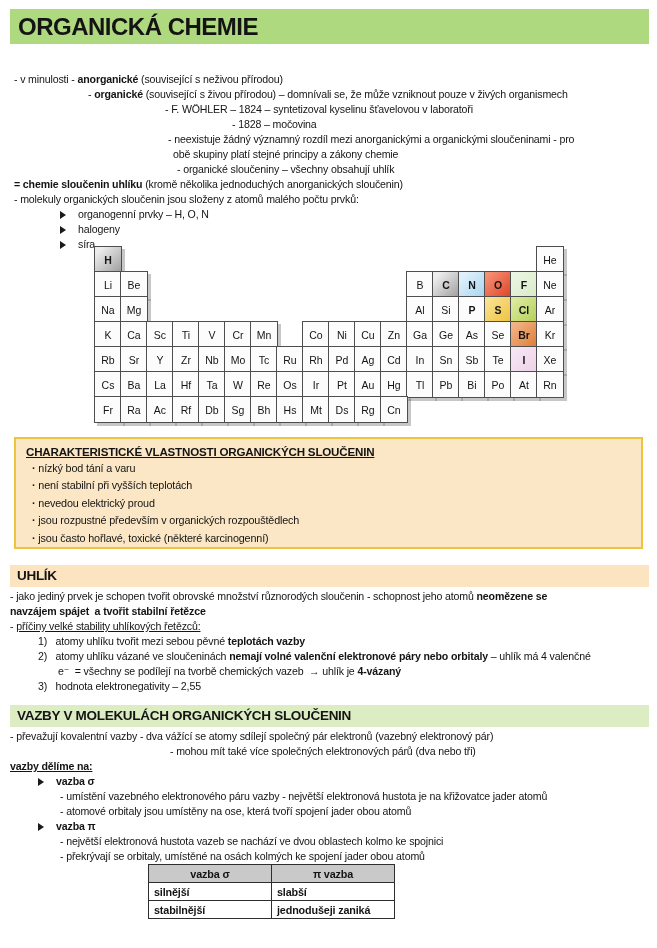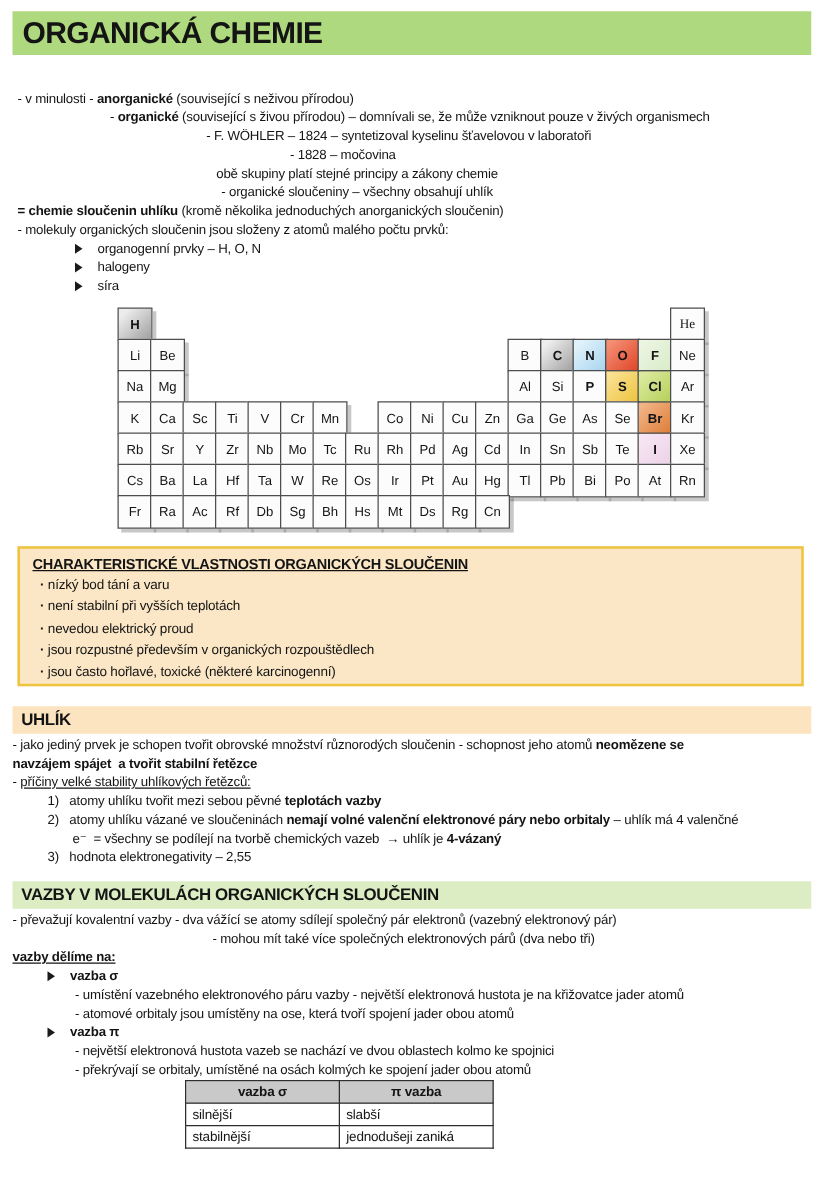--- a/index.html
+++ b/index.html
@@ -50,46 +50,47 @@
   .sec-bar{position:absolute;left:10px;width:639px;height:22px;font-weight:700;font-size:13.5px;
            line-height:22px;padding-left:7px;box-sizing:border-box;letter-spacing:-0.3px;}
   .sec-orange{background:#fce4c0;}
   .sec-green{background:#dcedc3;}
 
   
   .bond-table{position:absolute;left:148px;top:864px;border-collapse:collapse;}
   .bond-table th,.bond-table td{border:1.3px solid #2e2e2e;width:112px;height:17px;
            font-size:10.8px;letter-spacing:-0.15px;padding:0 5px;box-sizing:content-box;}
   .bond-table th{background:#c9c9c9;text-align:center;font-weight:700;}
-  .bond-table td{text-align:left;font-weight:400;}
+  .bond-table td{text-align:left;font-weight:700;}
 </style>
 </head>
 <body>
 
 <div class="page">
 
   <div class="title-bar">ORGANICKÁ CHEMIE</div>
 
   <div id="intro-block" class="tblock" style="top:48px;">
       <div class="line" style="padding-left: 4px; margin-top: 24px;"><span>- v minulosti - </span><span class="b">anorganické</span><span> (související s neživou přírodou)</span></div>
       <div class="line" style="padding-left: 78px;"><span>- </span><span class="b">organické</span><span> (související s živou přírodou) – domnívali se, že může vzniknout pouze v živých organismech</span></div>
       <div class="line" style="padding-left: 155px;"><span>- F. WÖHLER – 1824 – syntetizoval kyselinu šťavelovou v laboratoři</span></div>
       <div class="line" style="padding-left: 222px;"><span>- 1828 – močovina</span></div>
+      <div class="line" style="padding-left: 158px;"><span>- neexistuje žádný významný rozdíl mezi anorganickými a organickými sloučeninami - pro</span></div>
       <div class="line" style="padding-left: 163px;"><span>obě skupiny platí stejné principy a zákony chemie</span></div>
       <div class="line" style="padding-left: 167px;"><span>- organické sloučeniny – všechny obsahují uhlík</span></div>
       <div class="line" style="padding-left: 4px;"><span class="b">= chemie sloučenin uhlíku</span><span> (kromě několika jednoduchých anorganických sloučenin)</span></div>
       <div class="line" style="padding-left: 4px;"><span>- molekuly organických sloučenin jsou složeny z atomů malého počtu prvků:</span></div>
       <div class="line" style="padding-left: 50px;"><span class="tri"></span><span>organogenní prvky – H, O, N</span></div>
       <div class="line" style="padding-left: 50px;"><span class="tri"></span><span>halogeny</span></div>
       <div class="line" style="padding-left: 50px;"><span class="tri"></span><span>síra</span></div>
     </div>
 
   <div id="ptable" class="ptable">
       <div class="cell grey bold" style="grid-area: 1 / 1;">H</div>
-      <div class="cell" style="grid-area: 1 / 18; font-family: Liberation Serif, serif;">He</div>
+      <div class="cell" style="grid-area: 1 / 18;">He</div>
       <div class="cell" style="grid-area: 2 / 1;">Li</div>
       <div class="cell" style="grid-area: 2 / 2;">Be</div>
       <div class="cell" style="grid-area: 2 / 13;">B</div>
       <div class="cell grey bold" style="grid-area: 2 / 14;">C</div>
       <div class="cell blue bold" style="grid-area: 2 / 15;">N</div>
       <div class="cell red bold" style="grid-area: 2 / 16;">O</div>
       <div class="cell palegreen bold" style="grid-area: 2 / 17;">F</div>
       <div class="cell" style="grid-area: 2 / 18;">Ne</div>
       <div class="cell" style="grid-area: 3 / 1;">Na</div>
       <div class="cell" style="grid-area: 3 / 2;">Mg</div>

